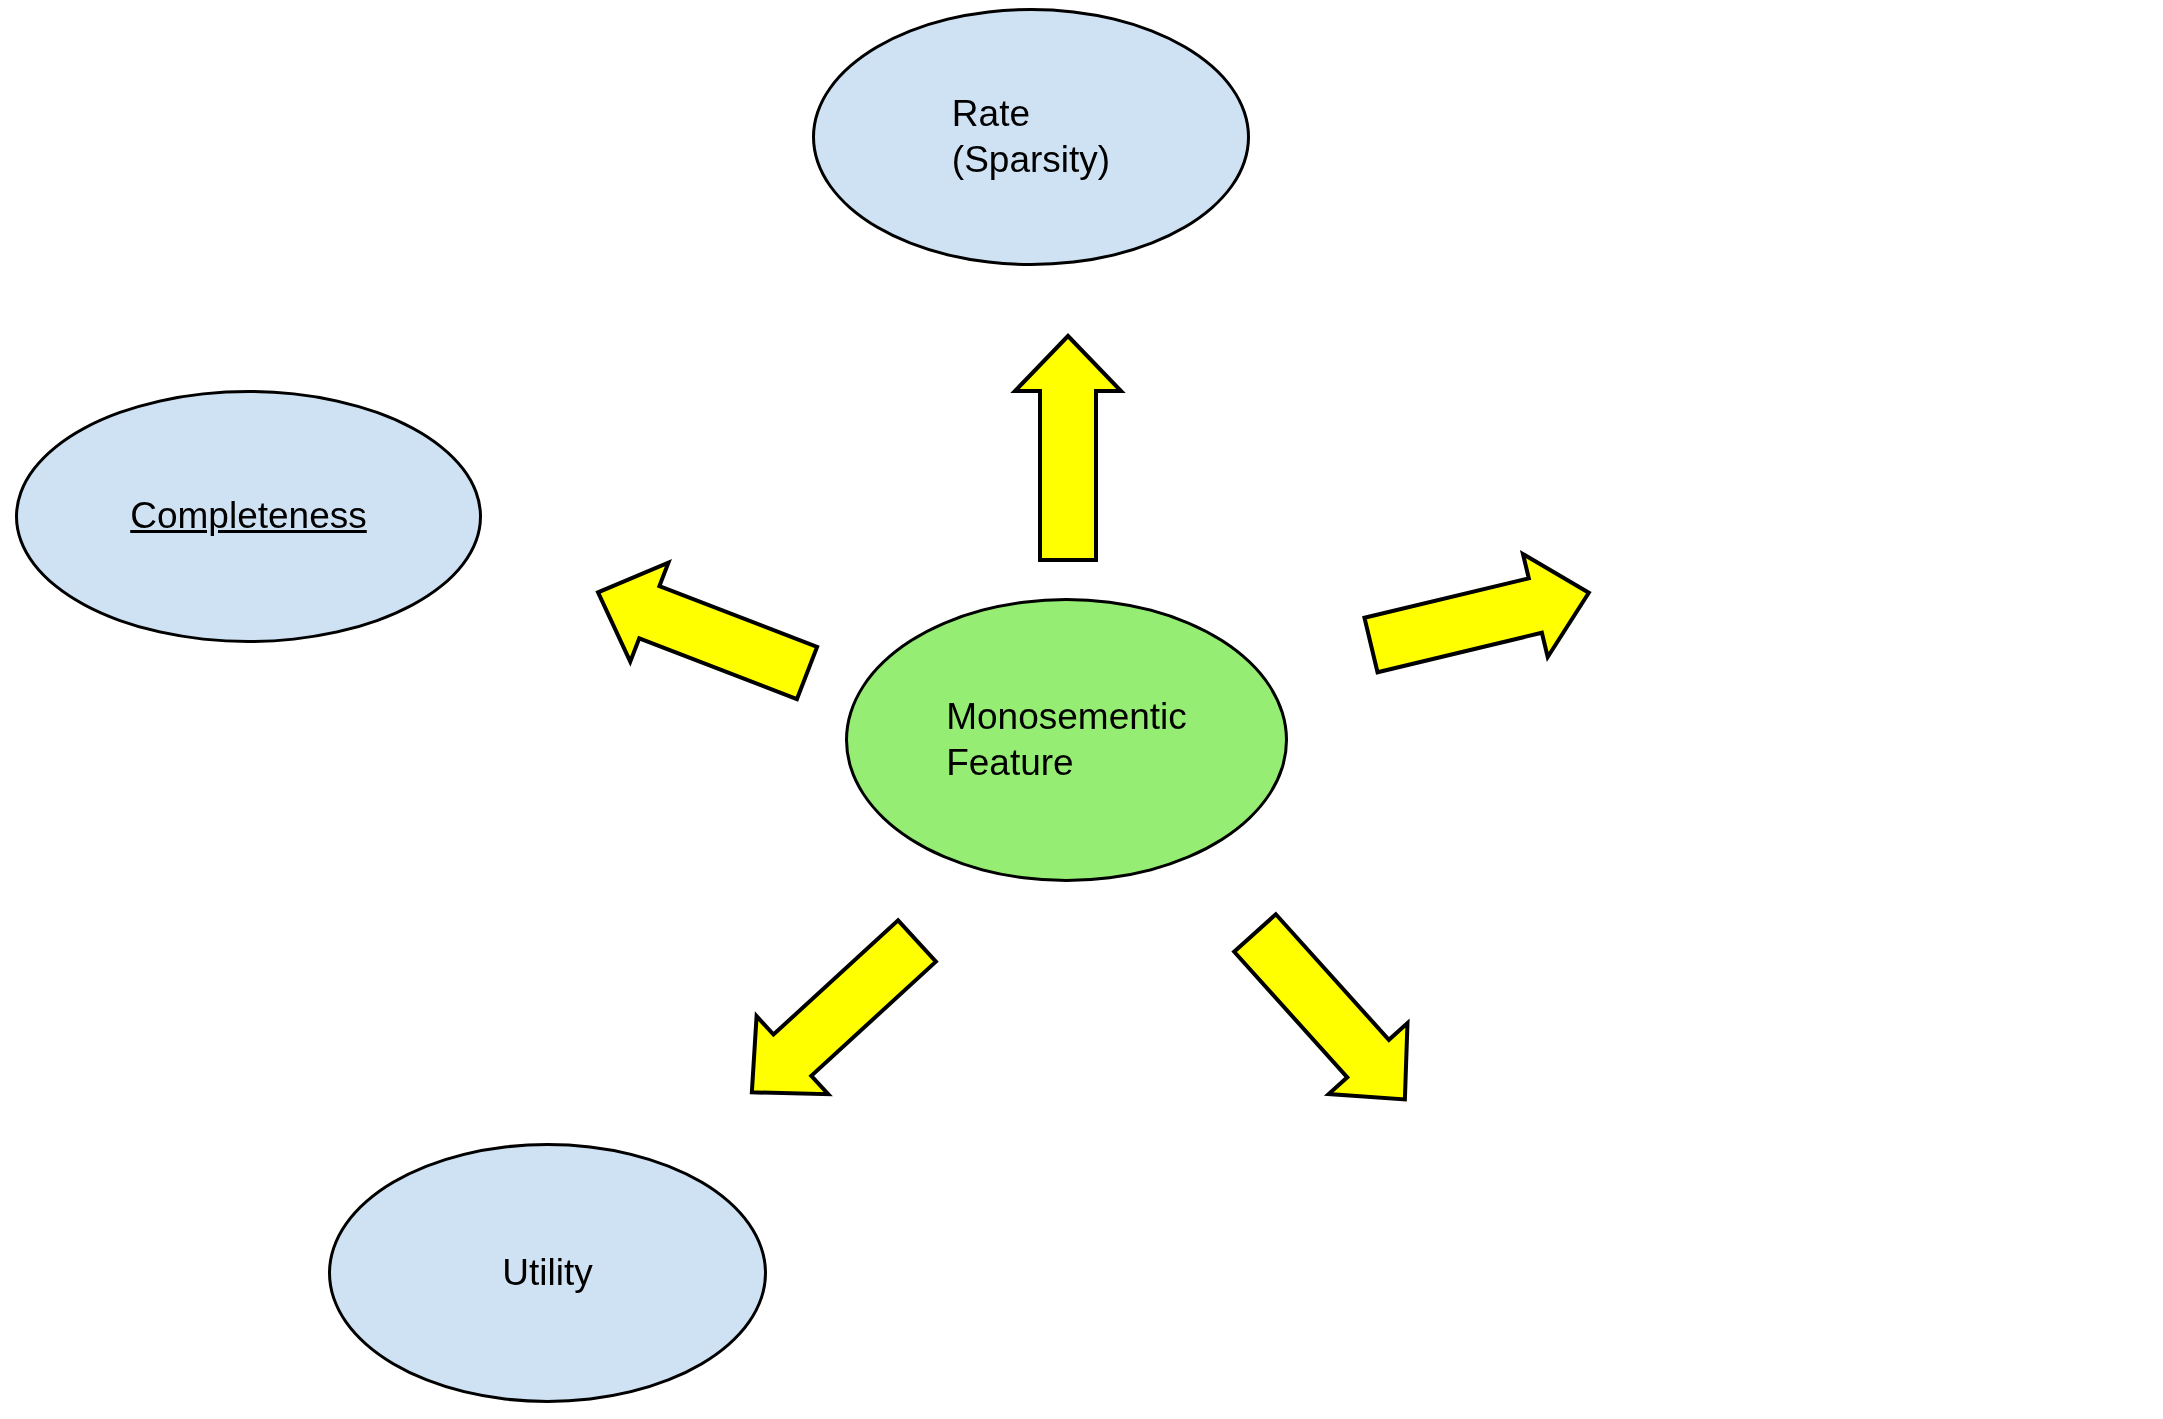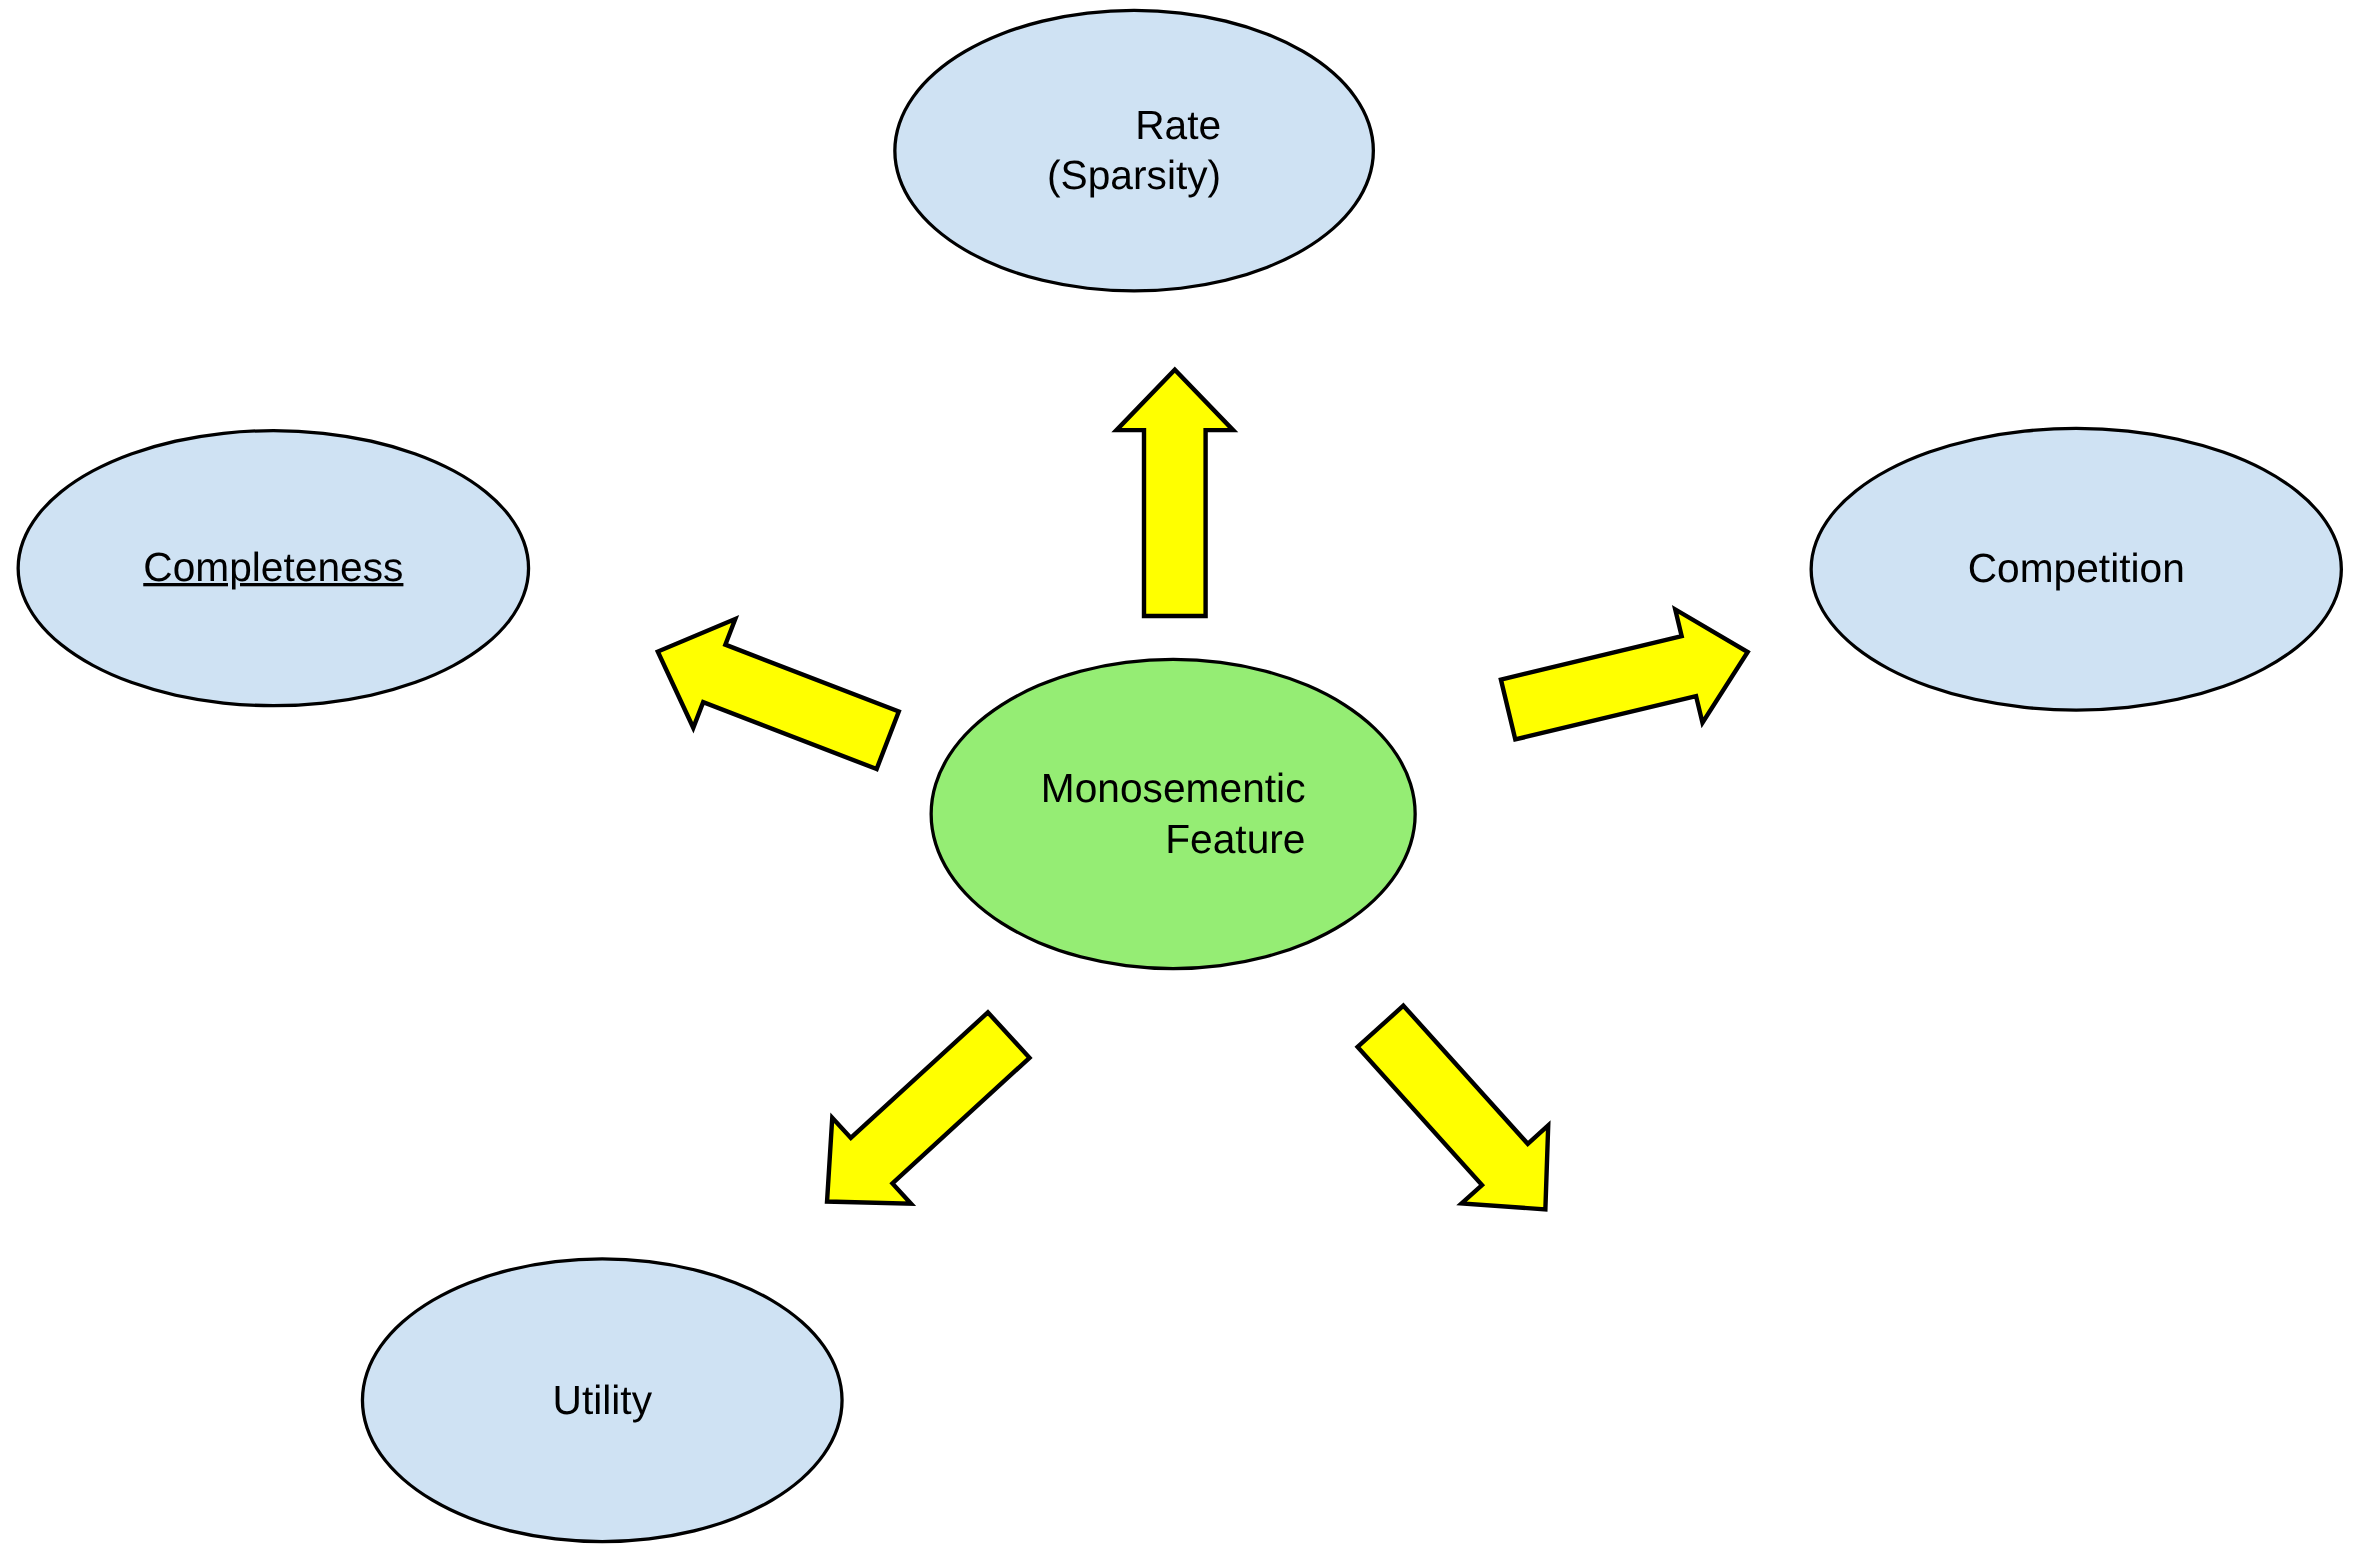--- a/index.html
+++ b/index.html
@@ -28,21 +28,21 @@
     stroke-linejoin: miter;
   }
   .node {
     position: absolute;
     border: 3px solid #000000;
     border-radius: 50%;
     display: flex;
     align-items: center;
     justify-content: center;
     box-sizing: border-box;
-    text-align: right;
+    text-align: left;
   }
   .node-blue { background: #CFE2F3; }
   .node-green { background: #95ED74; }
   .node-label {
     white-space: pre-line;
     font-size: 37px;
     line-height: 1.25;
     color: #000000;
   }
   
@@ -69,23 +69,20 @@
 
   <div id="node-rate" class="node node-blue">
     <span class="node-label">Rate
 (Sparsity)</span>
   </div>
 
   <div id="node-completeness" class="node node-blue">
     <span class="node-label">Completeness</span>
   </div>
 
-  <div id="node-competition" class="node node-blue">
-    <span class="node-label">Competition</span>
-  </div>
 
   <div id="node-utility" class="node node-blue">
     <span class="node-label">Utility</span>
   </div>
 
 
   <div id="node-center" class="node node-green">
     <span class="node-label">Monosementic
 Feature</span>
   </div>

